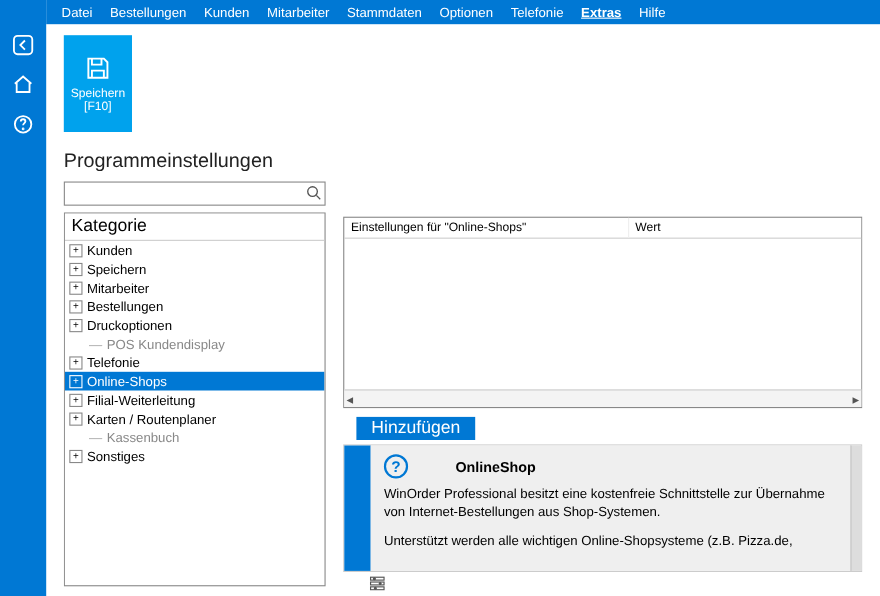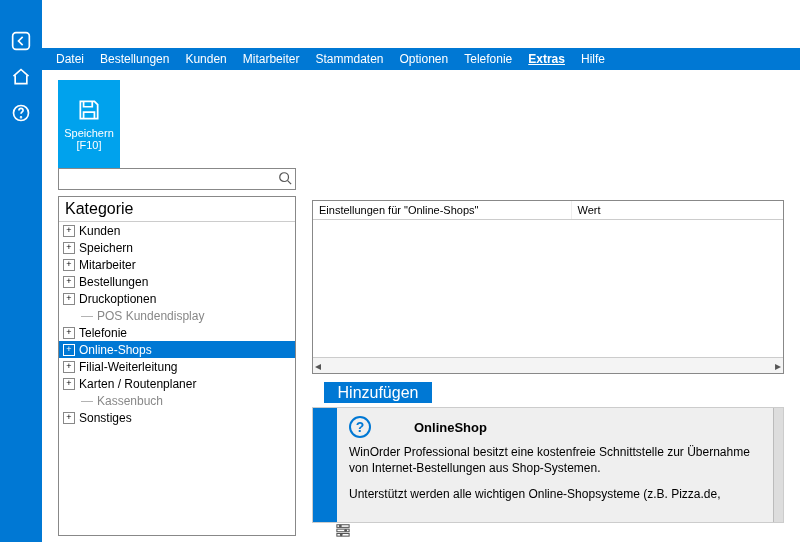--- a/index.html
+++ b/index.html
@@ -1,21 +1,21 @@
 <!DOCTYPE html>
 <html><head>
 <meta charset="utf-8">
 <style>
 * { box-sizing: border-box; margin: 0; padding: 0; }
 body { font-family: "Segoe UI", Tahoma, sans-serif; font-size: 12px; color: #000; background: #fff; width: 800px; height: 542px; overflow: hidden; }
 .app { display: flex; height: 542px; }
 .leftrail { width: 42px; background: #0078d4; display: flex; flex-direction: column; align-items: center; padding-top: 30px; gap: 14px; }
 .leftrail .rail-icon { width: 22px; height: 22px; color: #fff; display: flex; align-items: center; justify-content: center; cursor: pointer; }
 .main { flex: 1; display: flex; flex-direction: column; }
-.menubar { background: #0078d4; color: #fff; height: 22px; display: flex; align-items: center; padding: 0 14px; font-size: 12px; gap: 16px; margin-top: 48px; }
+.menubar { background: #0078d4; color: #fff; height: 22px; display: flex; align-items: center; padding: 0 14px; font-size: 12px; gap: 16px; }
 .menubar span { cursor: pointer; }
 .menubar .active { text-decoration: underline; font-weight: bold; }
 .content { flex: 1; display: flex; flex-direction: column; padding: 10px 16px 0 16px; position: relative; }
 .save-btn { width: 62px; height: 88px; background: #00a2ed; color: #fff; display: flex; flex-direction: column; align-items: center; justify-content: center; font-size: 11px; text-align: center; cursor: pointer; }
 .save-btn svg { width: 26px; height: 26px; margin-bottom: 4px; }
 .page-title { font-size: 18px; font-weight: 300; margin-top: 16px; margin-bottom: 8px; color: #222; }
 .search-label { font-size: 11px; margin-bottom: 2px; }
 .search-wrap { position: relative; width: 238px; margin-bottom: 6px; }
 .search-wrap input { width: 100%; height: 22px; border: 1px solid #888; padding: 2px 22px 2px 4px; font-size: 12px; }
 .search-wrap .mag { position: absolute; right: 4px; top: 3px; color: #555; pointer-events: none; }
@@ -93,20 +93,21 @@
       <div class="save-btn">
         <svg viewBox="0 0 24 24" fill="none" stroke="#fff" stroke-width="1.6">
             <path d="M4 4h13l3 3v13H4z"></path>
             <path d="M7 4v5h8V4"></path>
             <path d="M7 20v-6h10v6"></path>
           </svg>
         <span>Speichern</span>
         <span>[F10]</span>
       </div>
 
+      <div class="page-title">Programmeinstellungen</div>
       <div class="search-wrap">
         <input type="text" value="" style="">
         <span class="mag">
           <svg viewBox="0 0 16 16" width="14" height="14" fill="none" stroke="#555" stroke-width="1.4">
               <circle cx="7" cy="7" r="5"></circle>
               <path d="M11 11l4 4"></path>
             </svg>
         </span>
       </div>
 

